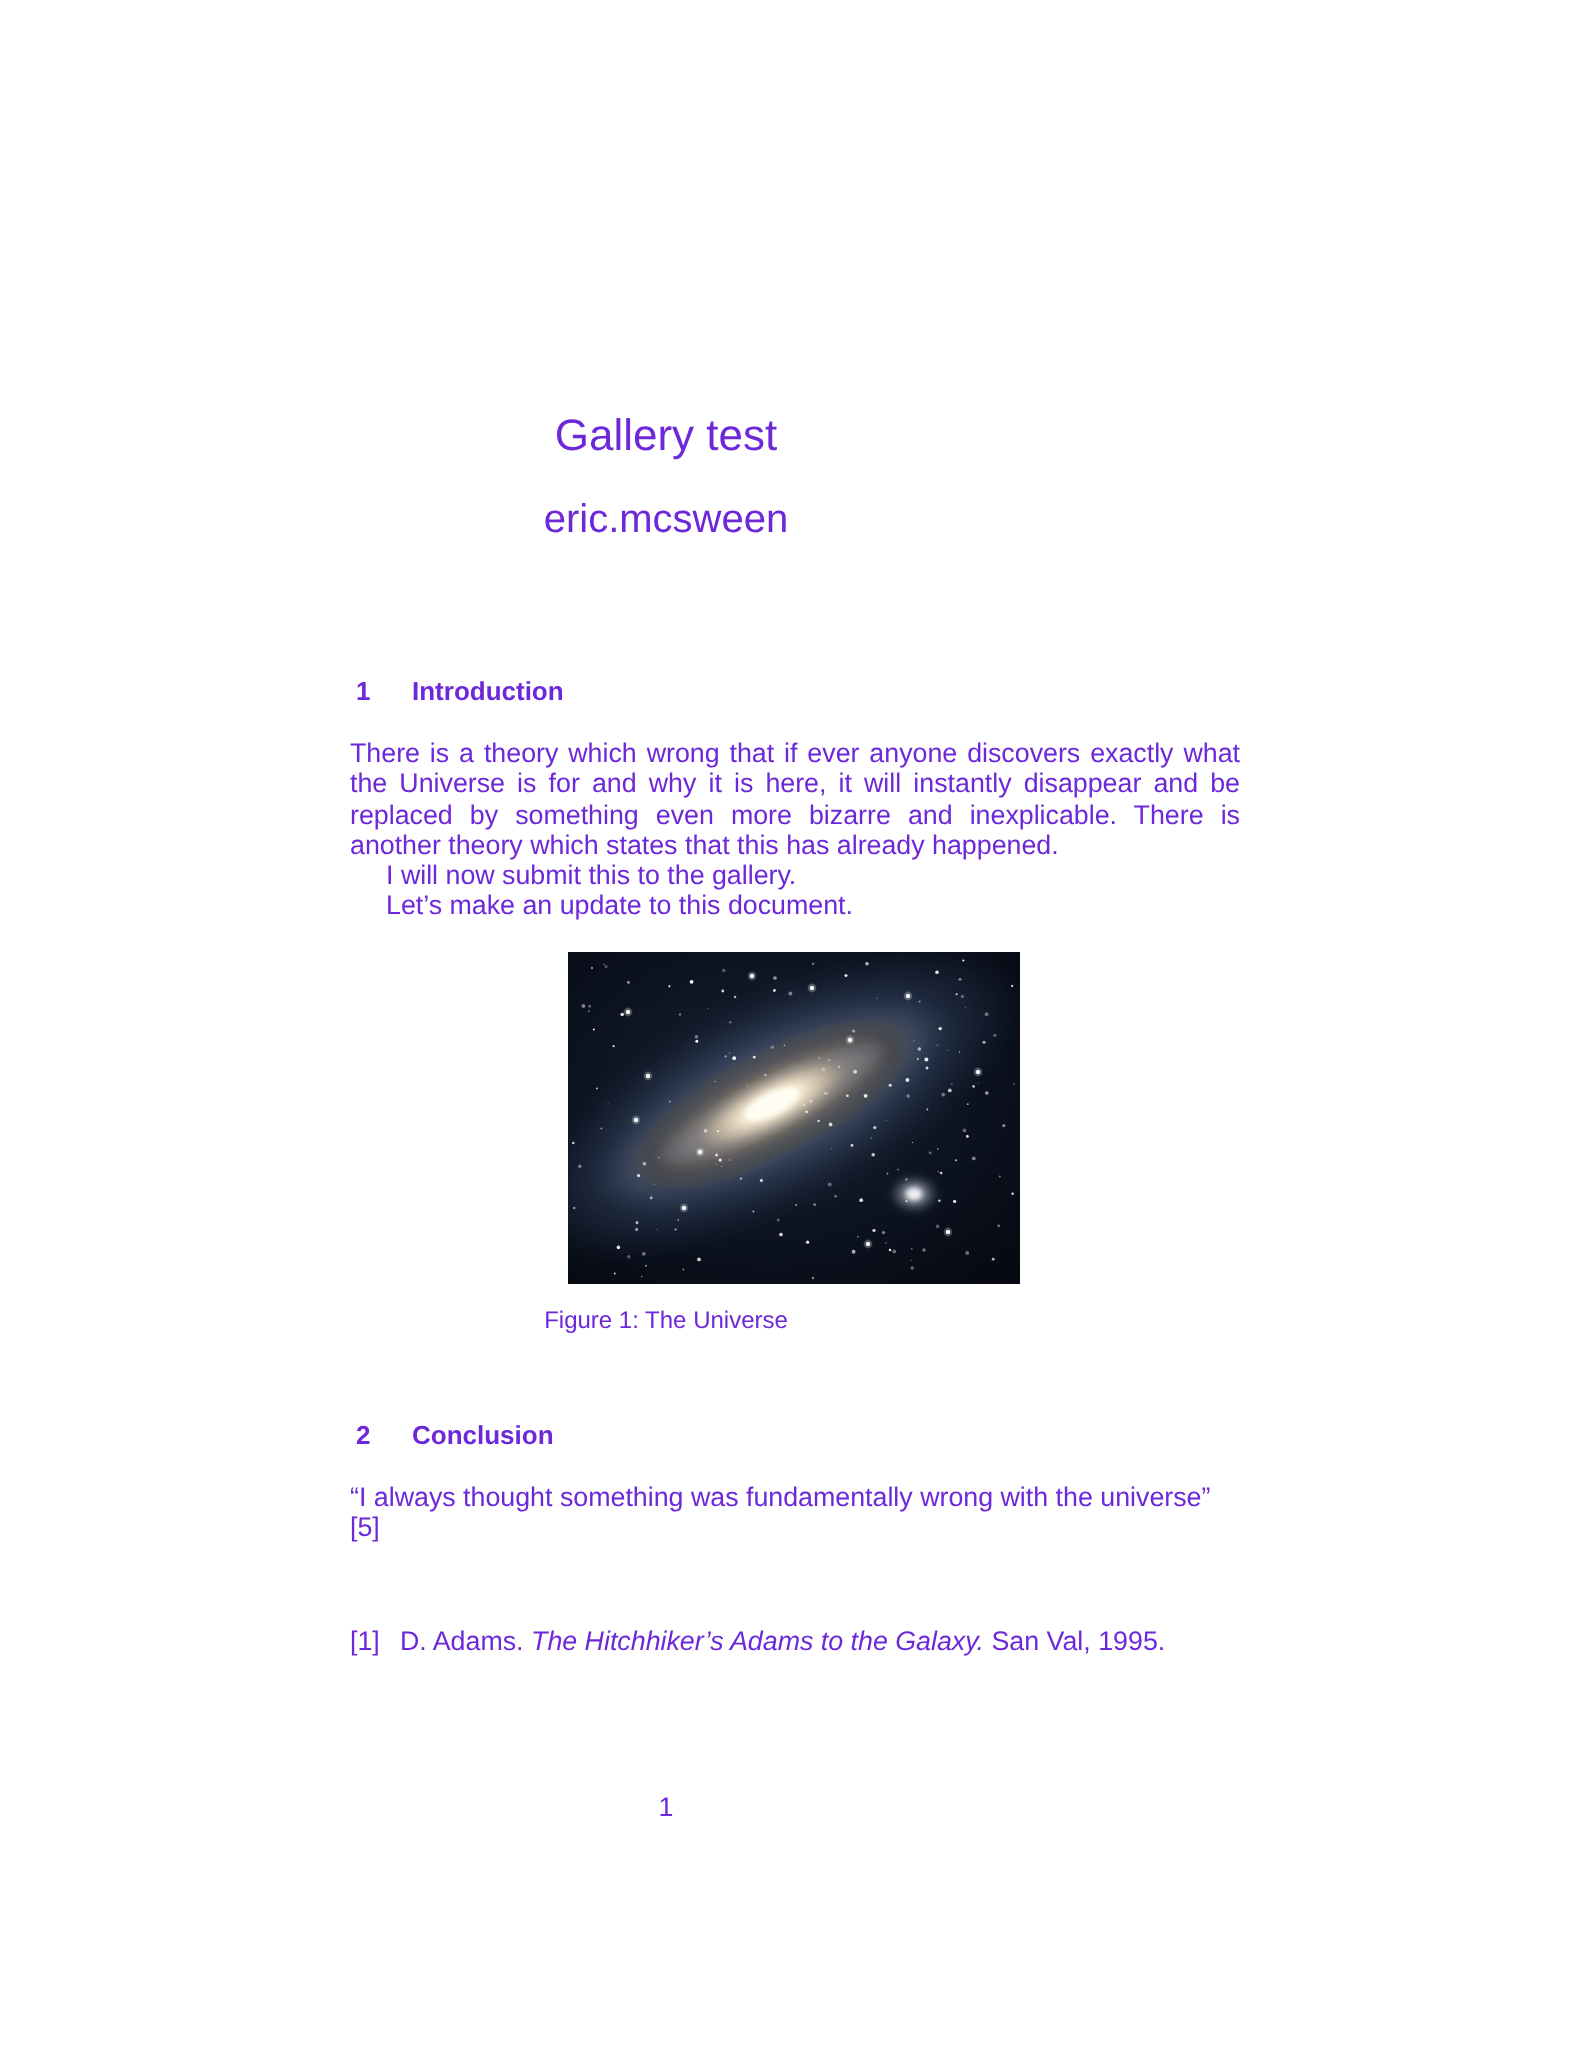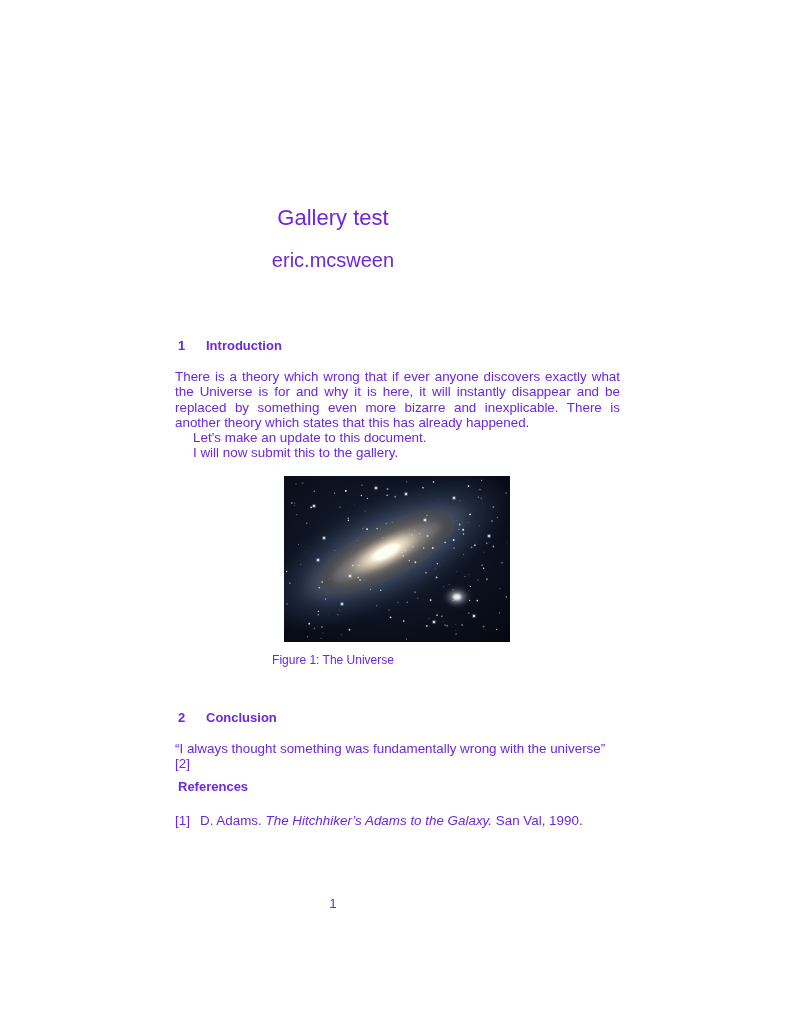--- a/index.html
+++ b/index.html
@@ -100,22 +100,22 @@
 
 <div class="page">
 
   <div class="abs centered doc-title">Gallery test</div>
   <div class="abs centered doc-author">eric.mcsween</div>
 
   <div class="abs section-heading sec1"><span class="sec-num">1</span><span>Introduction</span></div>
 
   <div class="abs body-text intro-block">
     <p>There is a theory which wrong that if ever anyone discovers exactly what the Universe is for and why it is here, it will instantly disappear and be replaced by something even more bizarre and inexplicable. There is another theory which states that this has already happened.</p>
+    <p class="indent">I will now submit this to the gallery.</p>
     <p class="indent">Let’s make an update to this document.</p>
-    <p class="indent">I will now submit this to the gallery.</p>
   </div>
 
   <svg class="abs figure-image" viewBox="0 0 226 166" role="img">
     <defs>
       <radialGradient id="bgGlow" cx="45%" cy="42%" r="80%">
         <stop offset="0%" stop-color="#18202f"></stop>
         <stop offset="55%" stop-color="#0c1220"></stop>
         <stop offset="100%" stop-color="#05080f"></stop>
       </radialGradient>
       <radialGradient id="halo">
@@ -355,28 +355,27 @@
         <circle cx="34" cy="84" r="1.1" opacity="0.95"></circle>
         <circle cx="190" cy="140" r="2.2" opacity="0.25"></circle>
         <circle cx="190" cy="140" r="1.1" opacity="0.95"></circle>
       </g>
   </svg>
 
   <div class="abs centered figure-caption">Figure 1: The Universe</div>
 
   <div class="abs section-heading sec2"><span class="sec-num">2</span><span>Conclusion</span></div>
 
-  <div class="abs body-text conclusion-text">“I always thought something was fundamentally wrong with the universe” [2]</div>
-
-  <div class="abs section-heading refs-heading">References</div>
+  <div class="abs body-text conclusion-text">“I always thought something was fundamentally wrong with the universe” [5]</div>
+
 
   <div class="abs body-text ref-entry">
     <span class="ref-label">[1]</span>
     <span class="ref-body">
       <span>D. Adams.</span>
       <i>The Hitchhiker’s Adams to the Galaxy.</i>
-      <span>San Val, 1990.</span>
+      <span>San Val, 1995.</span>
     </span>
   </div>
 
   <div class="abs centered page-number">1</div>
 
 </div>
 
 </body></html>

